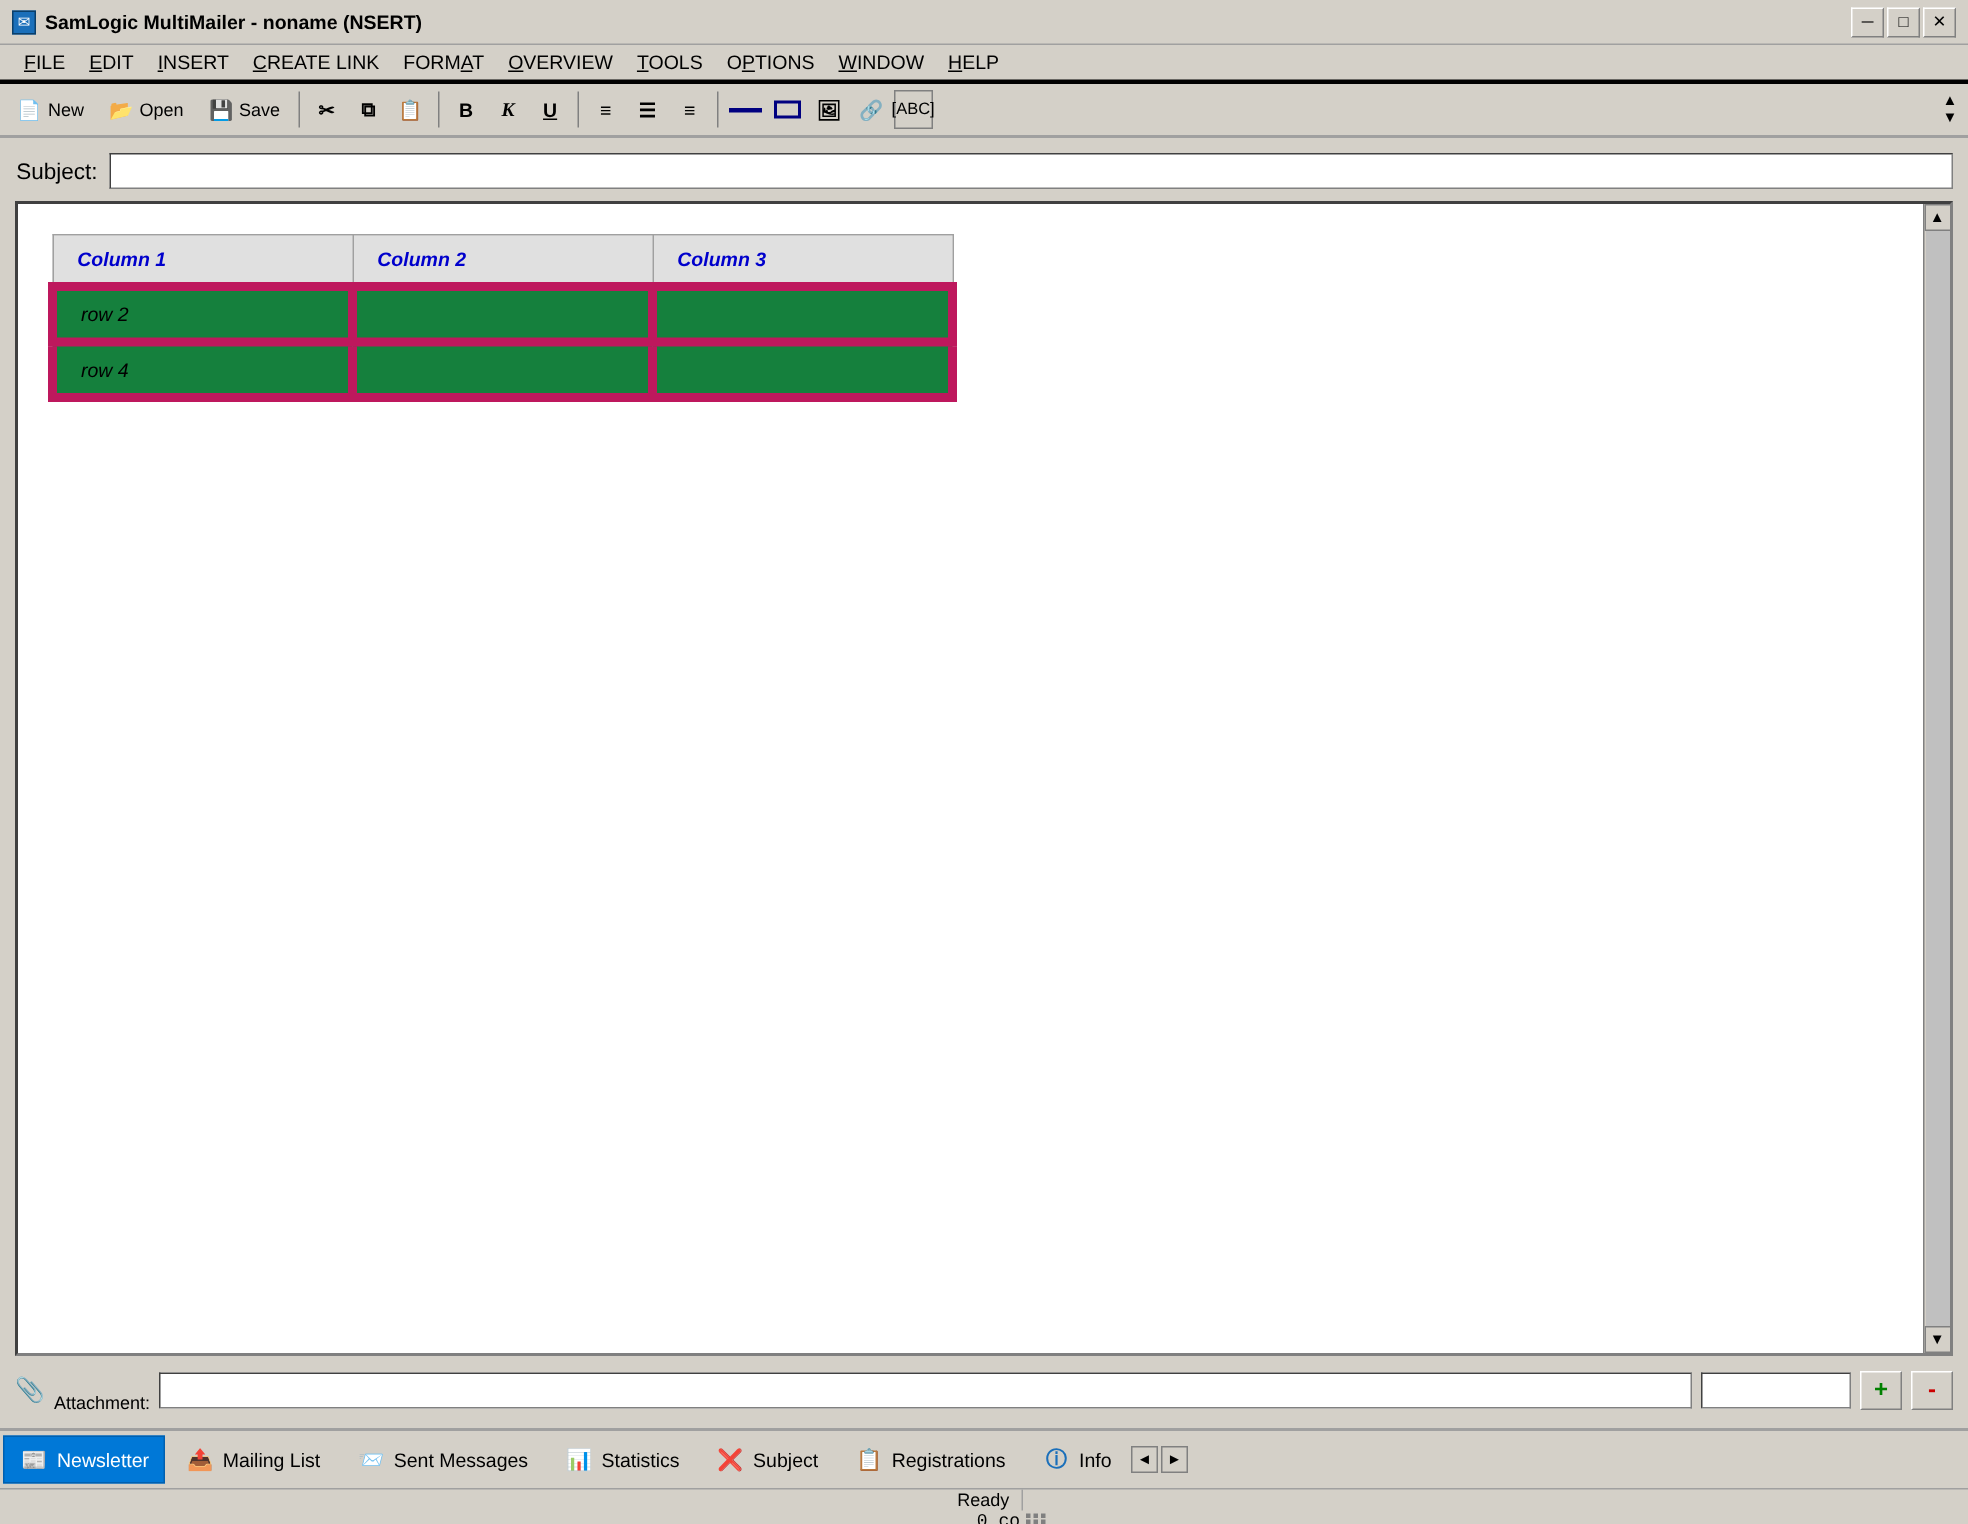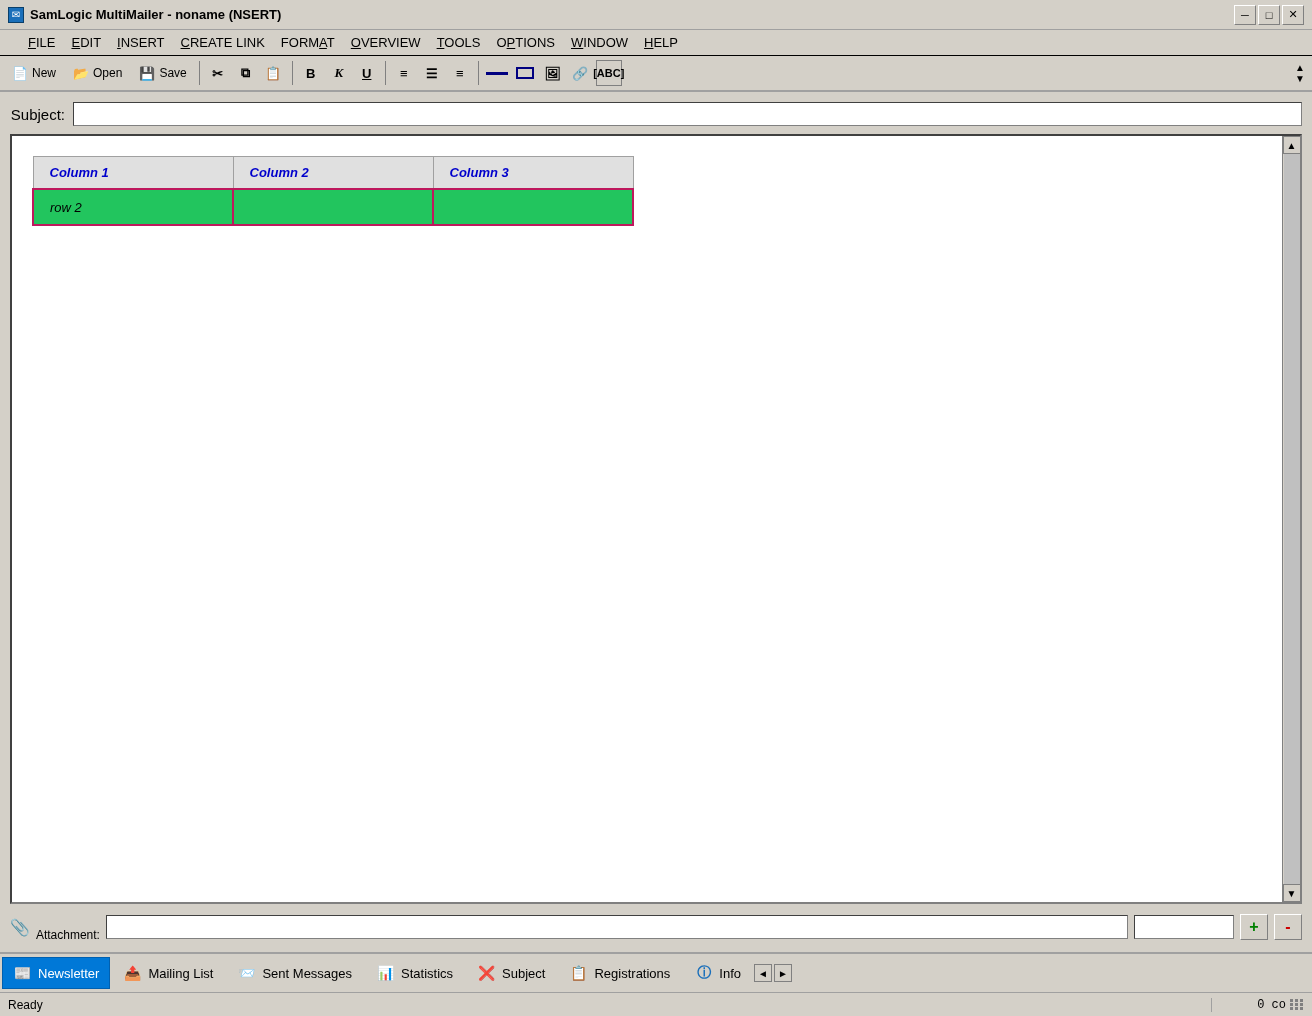--- a/index.html
+++ b/index.html
@@ -60,22 +60,22 @@
       align-items: center;
       justify-content: center;
       font-size: 11px;
     }
     
     .menu-bar {
       background: #d4d0c8;
       height: 26px;
       display: flex;
       align-items: center;
-      padding: 0 20px;
-      border-bottom: 1px solid #000000;
+      padding: 0 8px;
+      border-bottom: 3px solid #000000;
     }
     .menu-item {
       padding: 3px 8px;
       cursor: pointer;
       font-size: 13px;
       color: #000;
     }
     .menu-item u { text-decoration: underline; }
     
     .toolbar {
@@ -192,22 +192,22 @@
       border: 1px solid #a0a0a0;
       padding: 8px 16px;
       font-weight: bold;
       color: #0000cc;
       font-style: italic;
       text-align: left;
       min-width: 200px;
       margin-top: 12px;
     }
     .content-table td {
-      background: #22c55e;
-      border: 2px solid #be185d;
+      background: #15803d;
+      border: 6px solid #be185d;
       padding: 8px 16px;
       font-style: italic;
       min-width: 200px;
       height: 36px;
     }
     .scrollbar-right {
       width: 18px;
       background: #d4d0c8;
       border-left: 1px solid #808080;
       display: flex;
@@ -335,20 +335,21 @@
       cursor: pointer;
       font-size: 10px;
     }
     
     .status-bar {
       height: 24px;
       background: #d4d0c8;
       border-top: 1px solid #a0a0a0;
       display: flex;
       align-items: center;
+      flex-direction: column;
     }
     .status-left {
       flex: 1;
       padding: 0 8px;
       font-size: 12px;
       border-right: 1px solid #a0a0a0;
     }
     .status-right {
       width: 100px;
       padding: 0 8px;
@@ -436,21 +437,21 @@
   <div class="toolbar-sep"></div>
 
   <button class="fmt-btn">
     <span class="line-hr"></span>
   </button>
   <button class="fmt-btn">
     <span class="line-box"></span>
   </button>
   <button class="fmt-btn">🖼</button>
   <button class="fmt-btn">🔗</button>
-  <button class="fmt-btn" style="font-size:11px;font-weight:bold;border:1px solid #808080;">[ABC]</button>
+  <button class="fmt-btn" style="font-size:11px;font-weight:normal;border:1px solid #808080;">[ABC]</button>
 
   <div class="toolbar-expand">
     <span style="font-size:10px;">▲</span>
     <span style="font-size:10px;">▼</span>
   </div>
 </div>
 
 <div class="main-content">
 
   <div class="subject-row">
@@ -467,20 +468,25 @@
             <th>Column 2</th>
             <th>Column 3</th>
           </tr>
         </thead>
         <tbody>
           <tr>
             <td>row 2</td>
             <td></td>
             <td></td>
           </tr>
+          <tr>
+            <td>row 4</td>
+            <td></td>
+            <td></td>
+          </tr>
         </tbody>
       </table>
     </div>
     <div class="scrollbar-right">
       <div class="scroll-arrow">▲</div>
       <div class="scroll-track"></div>
       <div class="scroll-arrow">▼</div>
     </div>
   </div>
 

